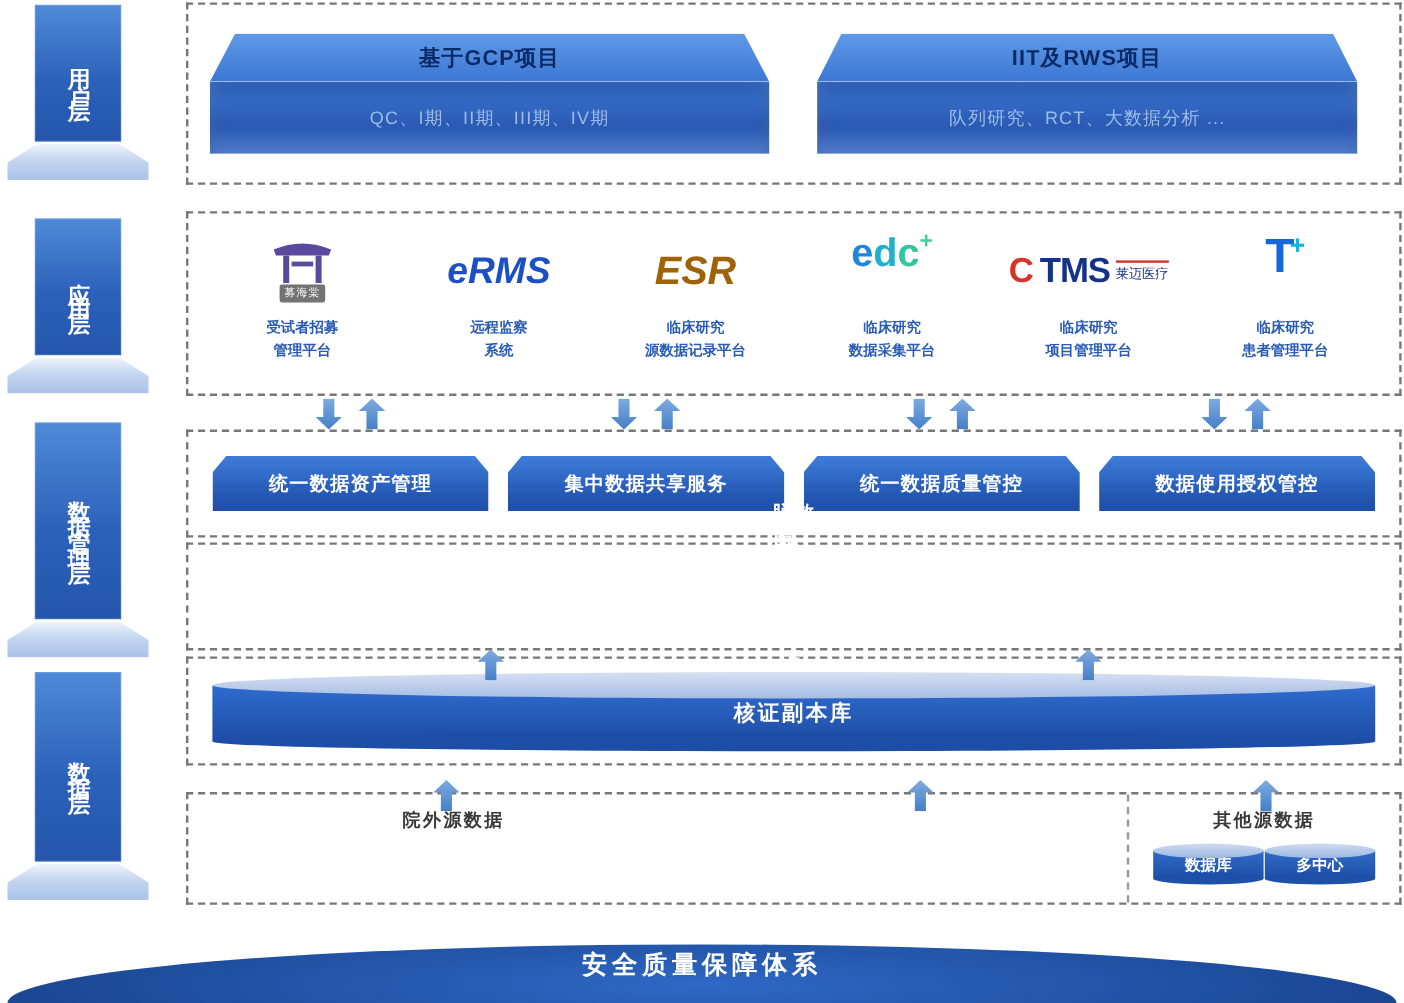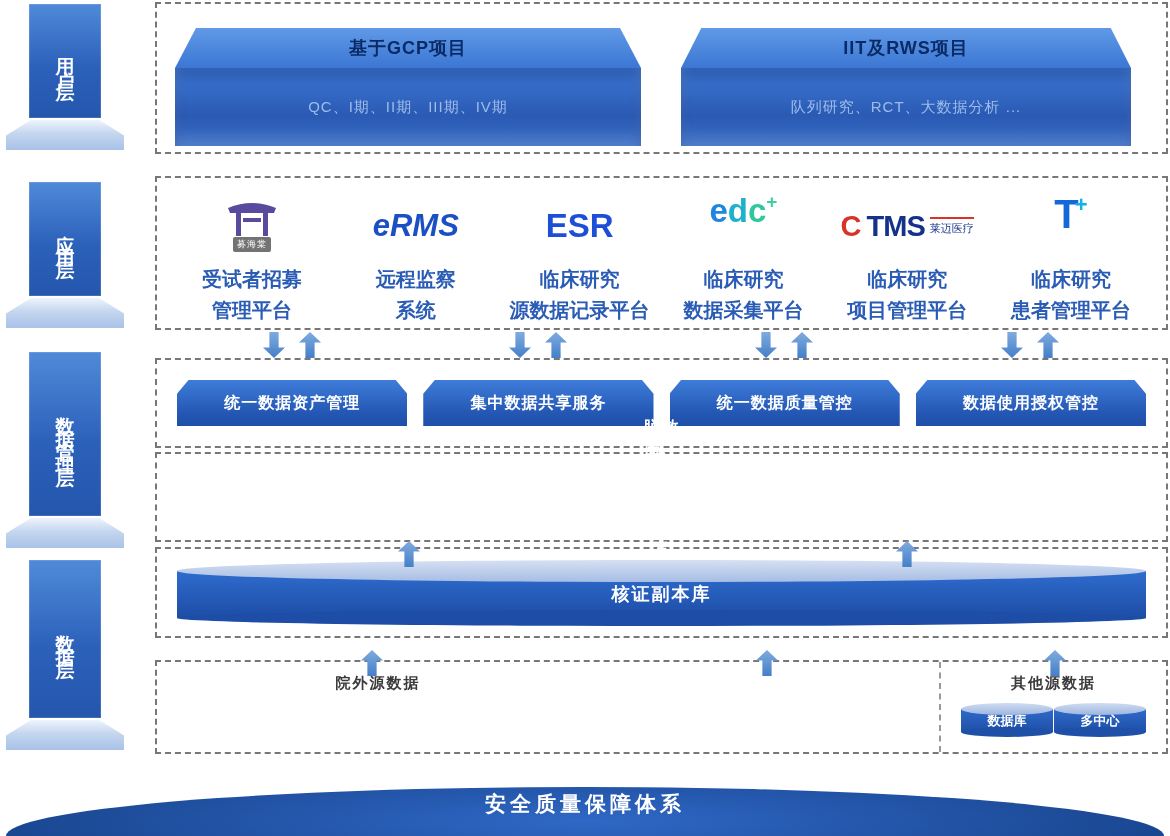--- a/index.html
+++ b/index.html
@@ -24,33 +24,33 @@
   .sec-dmc{top:452px;height:90px;display:flex;align-items:center;gap:16px;padding:0 20px;flex-direction:column;}
   .sec-core{top:547px;height:91px;display:flex;align-items:center;padding:0 20px;}
   .sec-source{top:660px;height:94px;}
 
   
   .platform{position:absolute;top:24px;}
   .plat-top{height:40px;display:flex;align-items:center;justify-content:center;
     clip-path:polygon(4.5% 0,95.5% 0,100% 100%,0 100%);
     background:linear-gradient(180deg,#6099e6 0%,#3b77d4 100%);}
   .plat-title{font-size:18px;font-weight:800;color:#0a2a66;letter-spacing:1px;}
-  .plat-front{height:78px;display:flex;align-items:center;justify-content:center;
+  .plat-front{height:60px;display:flex;align-items:center;justify-content:center;
     background:linear-gradient(180deg,#3d79d6 0%,#2a5ab4 60%,#3468c2 100%);
     box-shadow:inset 0 -10px 14px rgba(255,255,255,.14),inset 0 10px 12px rgba(10,30,90,.28);}
   .plat-sub{color:#9dbce8;font-size:15px;letter-spacing:1px;}
 
   
   .app-item{width:158px;display:flex;flex-direction:column;align-items:center;}
   .app-logo{height:64px;display:flex;align-items:center;justify-content:center;}
-  .app-label{margin-top:6px;text-align:center;color:#2a5cb5;font-weight:700;font-size:20px;line-height:1.55;white-space:pre-line;}
+  .app-label{margin-top:6px;text-align:center;color:#2a5cb5;font-weight:700;font-size:12px;line-height:1.55;white-space:pre-line;}
   .logo-torii{display:flex;flex-direction:column;align-items:center;gap:1px;}
   .torii-badge{background:#737373;color:#fff;font-size:9px;padding:1px 4px;border-radius:2px;letter-spacing:1px;}
   .logo-erms{font-size:31px;font-weight:800;font-style:italic;color:#1b4fc4;}
-  .logo-esr{font-size:33px;font-weight:800;color:#1d4ed8;}
+  .logo-esr{font-size:33px;font-weight:800;font-style:italic;color:#a16207;}
   .logo-edc{font-size:33px;font-weight:700;display:flex;align-items:flex-start;line-height:1;}
   .edc-e{color:#1e86e0;}.edc-d{color:#1fb0cc;}.edc-c{color:#30c79e;}
   .edc-plus{color:#3ecf9a;font-size:19px;font-weight:800;margin-top:-2px;}
   .logo-ctms{display:flex;align-items:center;gap:5px;}
   .ctms-c{color:#d93328;font-size:29px;font-weight:800;line-height:1;}
   .ctms-tms{color:#15328a;font-size:29px;font-weight:800;letter-spacing:-1px;line-height:1;}
   .ctms-sub{font-size:11px;color:#15328a;border-top:2px solid #d93328;padding-top:2px;}
   .logo-tplus{display:flex;align-items:flex-start;}
   .tp-t{color:#1468d8;font-size:40px;font-weight:800;line-height:1;}
   .tp-plus{color:#12b2e2;font-size:22px;font-weight:800;margin-left:-4px;line-height:1;}

